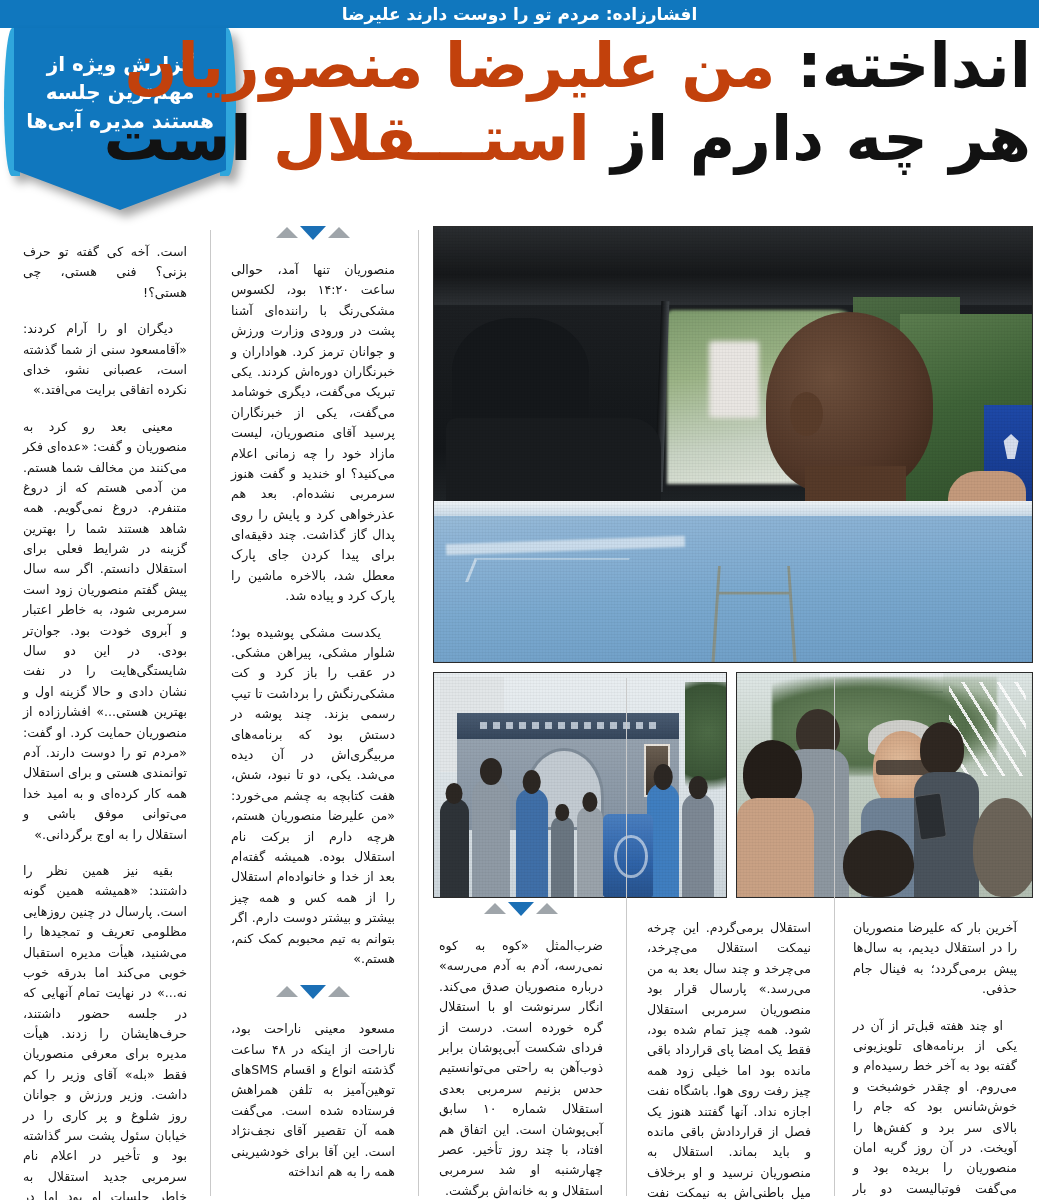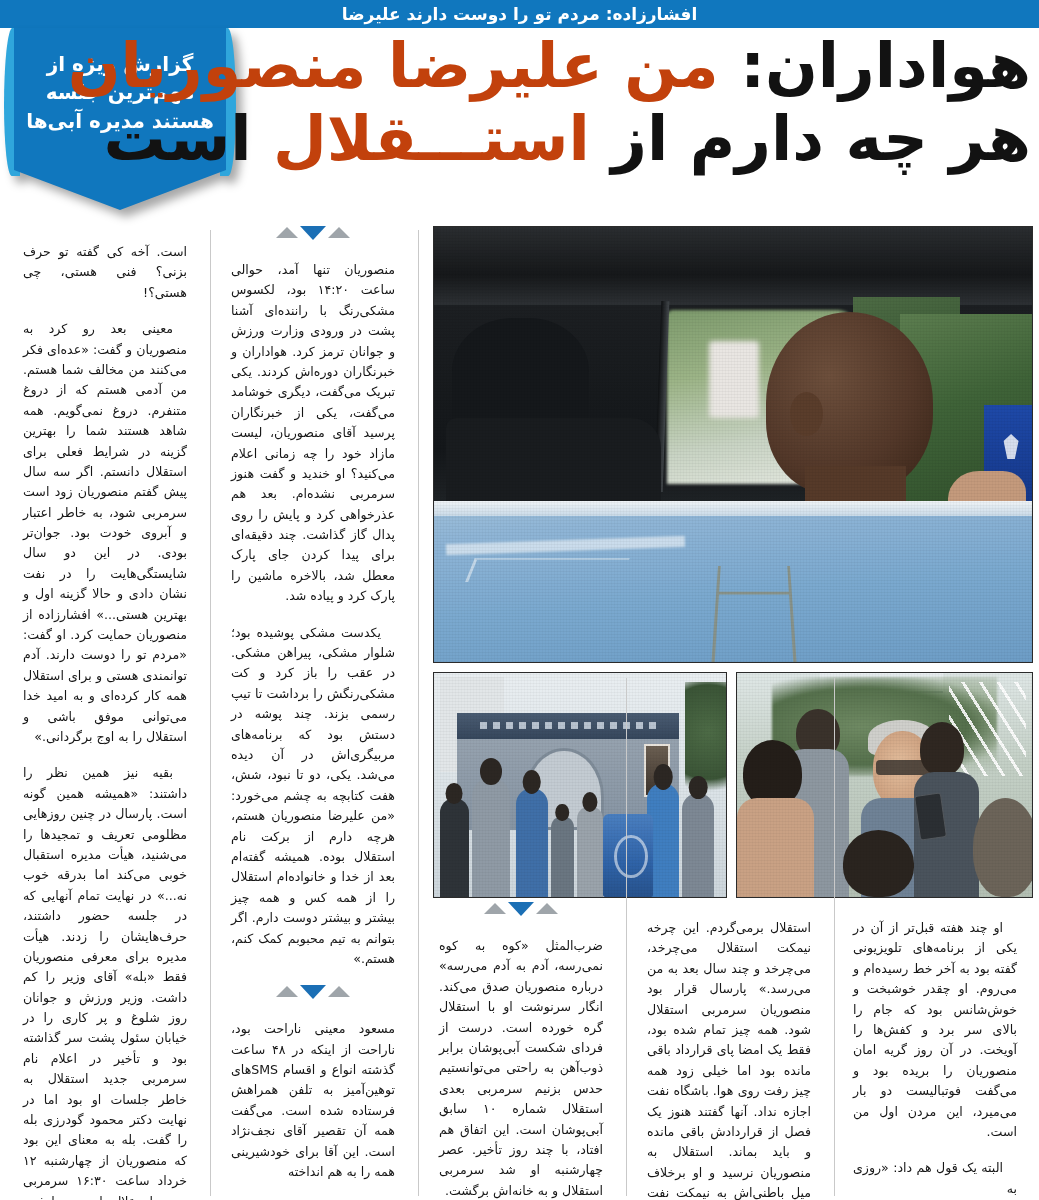--- a/index.html
+++ b/index.html
@@ -399,21 +399,21 @@
     <div class="ribbon-fold-r"></div>
     <div class="ribbon">
       <div class="ribbon-line">گزارش ویژه از</div>
       <div class="ribbon-line">مهم‌ترین جلسه</div>
       <div class="ribbon-line">هستند مدیره آبی‌ها</div>
     </div>
   </div>
 
   <div class="headline">
     <div class="hl-line">
-      <span class="hl-black">هواداران:</span>
+      <span class="hl-black">انداخته:</span>
       <span class="hl-blue">من علیرضا منصوریان</span>
     </div>
     <div class="hl-line">
       <span class="hl-black">هر چه دارم از</span>
       <span class="hl-blue">استـــقلال</span>
       <span class="hl-black">است</span>
     </div>
   </div>
 
   <div class="photo" id="photo-main">
@@ -504,20 +504,21 @@
 
   <div class="cols">
 
     <div class="vrule" style="right:828px; top:4px; height:966px;"></div>
     <div class="vrule" style="right:620px; top:4px; height:966px;"></div>
     <div class="vrule" style="right:412px; top:452px; height:518px;"></div>
     <div class="vrule" style="right:204px; top:452px; height:518px;"></div>
 
     <div class="col" id="col-1">
       <p class="noindent">است. آخه کی گفته تو حرف بزنی؟ فنی هستی، چی هستی؟!</p>
+      <p>دیگران او را آرام کردند: «آقامسعود سنی از شما گذشته است، عصبانی نشو، خدای نکرده اتفاقی برایت می‌افتد.»</p>
       <p>معینی بعد رو کرد به منصوریان و گفت: «عده‌ای فکر می‌کنند من مخالف شما هستم. من آدمی هستم که از دروغ متنفرم. دروغ نمی‌گویم. همه شاهد هستند شما را بهترین گزینه در شرایط فعلی برای استقلال دانستم. اگر سه سال پیش گفتم منصوریان زود است سرمربی شود، به خاطر اعتبار و آبروی خودت بود. جوان‌تر بودی. در این دو سال شایستگی‌هایت را در نفت نشان دادی و حالا گزینه اول و بهترین هستی...» افشارزاده از منصوریان حمایت کرد. او گفت: «مردم تو را دوست دارند. آدم توانمندی هستی و برای استقلال همه کار کرده‌ای و به امید خدا می‌توانی موفق باشی و استقلال را به اوج برگردانی.»</p>
       <p>بقیه نیز همین نظر را داشتند: «همیشه همین گونه است. پارسال در چنین روزهایی مظلومی تعریف و تمجیدها را می‌شنید، هیأت مدیره استقبال خوبی می‌کند اما بدرقه خوب نه...» در نهایت تمام آنهایی که در جلسه حضور داشتند، حرف‌هایشان را زدند. هیأت مدیره برای معرفی منصوریان فقط «بله» آقای وزیر را کم داشت. وزیر ورزش و جوانان روز شلوغ و پر کاری را در خیابان سئول پشت سر گذاشته بود و تأخیر در اعلام نام سرمربی جدید استقلال به خاطر جلسات او بود اما در نهایت دکتر محمود گودرزی بله را گفت. بله به معنای این بود که منصوریان از چهارشنبه ۱۲ خرداد ساعت ۱۶:۳۰ سرمربی جدید استقلال است، جانشین پرویز مظلومی...</p>
     </div>
 
     <div class="col" id="col-2">
       <div class="ornament">
         <span class="tri-gray"></span>
         <span class="tri-blue"></span>
         <span class="tri-gray"></span>
       </div>
@@ -538,18 +539,19 @@
         <span class="tri-gray"></span>
       </div>
       <p class="noindent">ضرب‌المثل «کوه به کوه نمی‌رسه، آدم به آدم می‌رسه» درباره منصوریان صدق می‌کند. انگار سرنوشت او با استقلال گره خورده است. درست از فردای شکست آبی‌پوشان برابر ذوب‌آهن به راحتی می‌توانستیم حدس بزنیم سرمربی بعدی استقلال شماره ۱۰ سابق آبی‌پوشان است. این اتفاق هم افتاد، با چند روز تأخیر. عصر چهارشنبه او شد سرمربی استقلال و به خانه‌اش برگشت.</p>
     </div>
 
     <div class="col" id="col-4">
       <p class="noindent">استقلال برمی‌گردم. این چرخه نیمکت استقلال می‌چرخد، می‌چرخد و چند سال بعد به من می‌رسد.» پارسال قرار بود منصوریان سرمربی استقلال شود. همه چیز تمام شده بود، فقط یک امضا پای قرارداد باقی مانده بود اما خیلی زود همه چیز رفت روی هوا. باشگاه نفت اجازه نداد. آنها گفتند هنوز یک فصل از قراردادش باقی مانده و باید بماند. استقلال به منصوریان نرسید و او برخلاف میل باطنی‌اش به نیمکت نفت برگشت!</p>
     </div>
 
     <div class="col" id="col-5">
+      <p class="noindent">آخرین بار که علیرضا منصوریان را در استقلال دیدیم، به سال‌ها پیش برمی‌گردد؛ به فینال جام حذفی.</p>
       <p>او چند هفته قبل‌تر از آن در یکی از برنامه‌های تلویزیونی گفته بود به آخر خط رسیده‌ام و می‌روم. او چقدر خوشبخت و خوش‌شانس بود که جام را بالای سر برد و کفش‌ها را آویخت. در آن روز گریه امان منصوریان را بریده بود و می‌گفت فوتبالیست دو بار می‌میرد، این مردن اول من است.</p>
       <p>البته یک قول هم داد: «روزی به</p>
     </div>
 
   </div>
 </div>
 
 </body></html>

